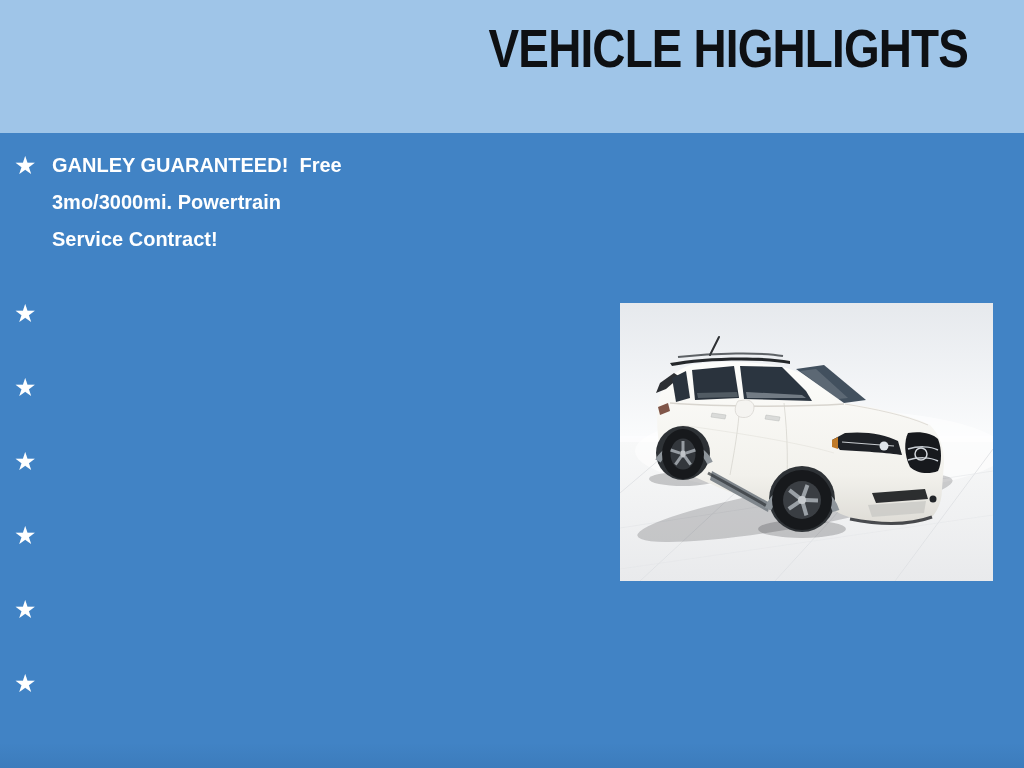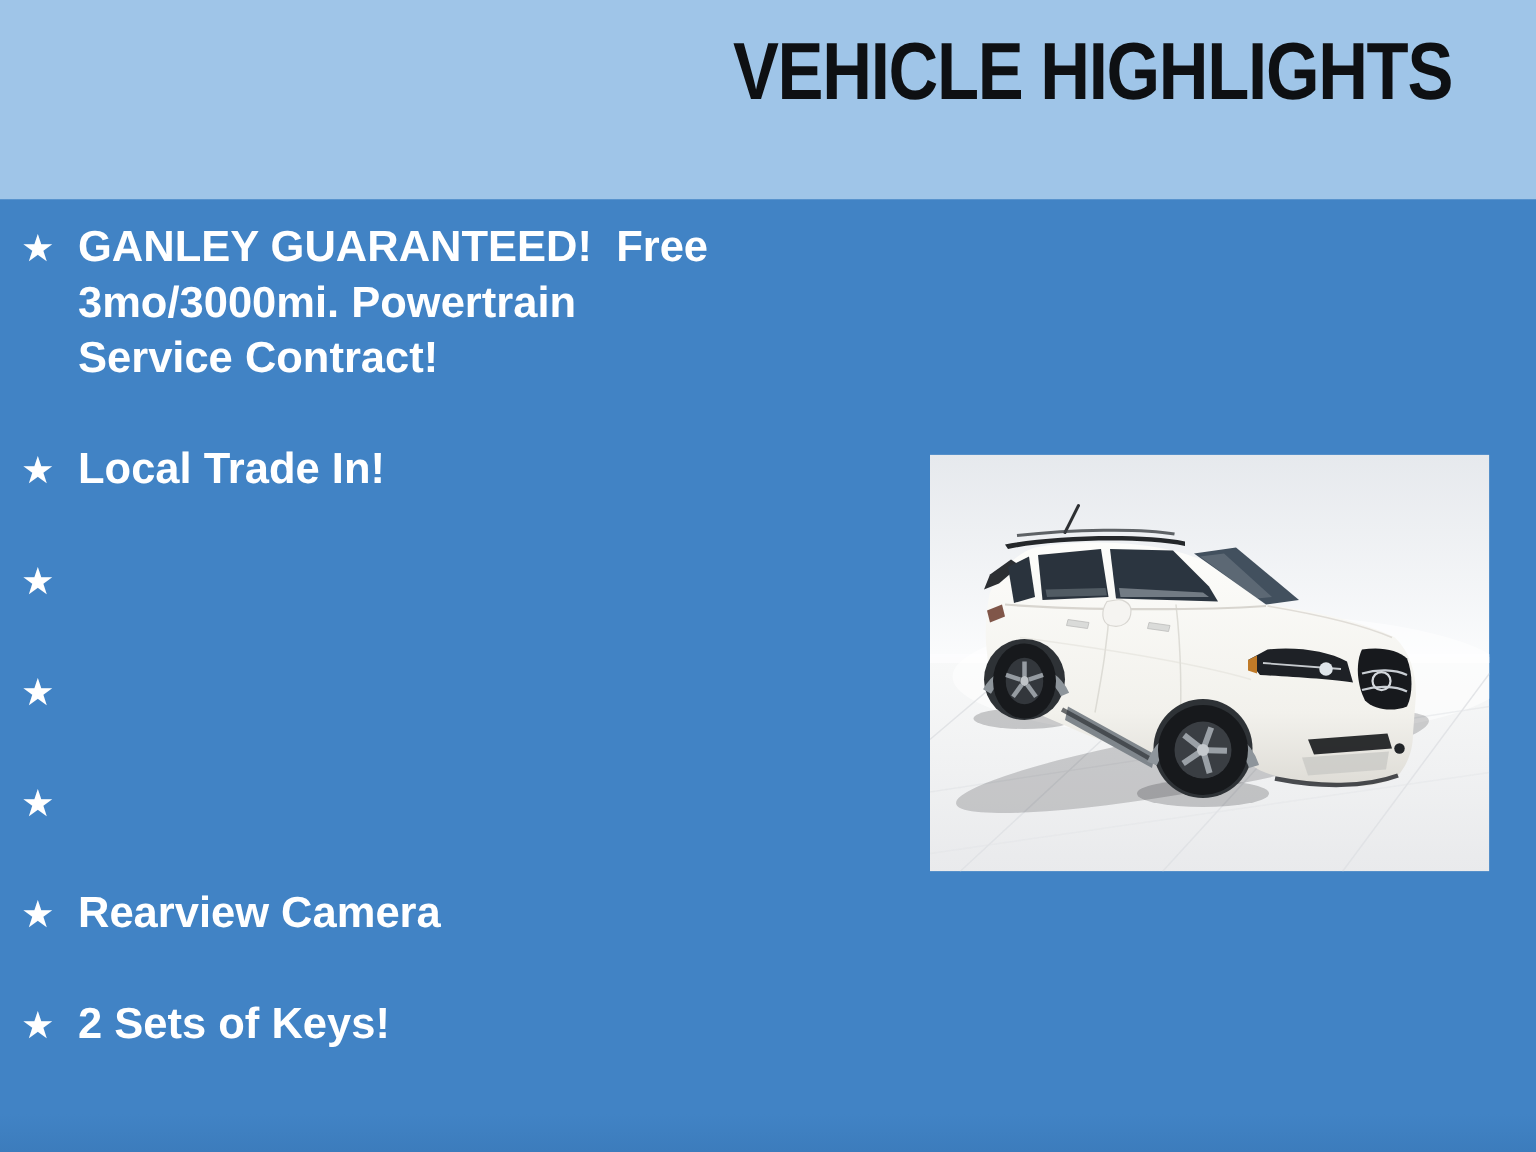--- a/index.html
+++ b/index.html
@@ -13,21 +13,21 @@
     display:inline-block;font-weight:700;font-size:54px;letter-spacing:-1px;
     color:#0e1013;transform:scaleX(0.85);transform-origin:100% 50%;white-space:nowrap;
   }
 
   
   .content{position:absolute;top:133px;left:0;width:1024px;height:635px;
     background:linear-gradient(#4183c5 0 96%, #3c7cbc 100%);}
   ul.highlights{list-style:none;margin:0;padding:14px 0 0 14px;}
   ul.highlights li{display:grid;grid-template-columns:38px auto;align-items:start;margin:0 0 37px 0;}
   .star{font-family:"DejaVu Sans",sans-serif;font-size:25px;line-height:37px;color:#ffffff;}
-  .txt{font-weight:700;font-size:29px;line-height:37px;color:#ffffff;white-space:pre-wrap;max-width:500px;}
+  .txt{font-weight:700;font-size:20px;line-height:37px;color:#ffffff;white-space:pre-wrap;max-width:500px;}
 
   
   figure.photo{position:absolute;left:620px;top:170px;width:373px;height:278px;margin:0;overflow:hidden;}
   figure.photo svg{display:block;}
 </style>
 </head>
 <body>
 
 <div class="page">
 
@@ -39,38 +39,35 @@
 
     <ul class="highlights">
       <li>
         <span class="star">★</span>
         <span class="txt">GANLEY GUARANTEED!  Free
 3mo/3000mi. Powertrain
 Service Contract!</span>
       </li>
       <li>
         <span class="star">★</span>
-        <span class="txt">Local Trade In!</span>
-      </li>
-      <li>
-        <span class="star">★</span>
-      </li>
-      <li>
-        <span class="star">★</span>
-      </li>
-      <li>
-        <span class="star">★</span>
-      </li>
-      <li>
-        <span class="star">★</span>
-        <span class="txt">Rearview Camera</span>
-      </li>
-      <li>
-        <span class="star">★</span>
-        <span class="txt">2 Sets of Keys!</span>
+      </li>
+      <li>
+        <span class="star">★</span>
+      </li>
+      <li>
+        <span class="star">★</span>
+      </li>
+      <li>
+        <span class="star">★</span>
+      </li>
+      <li>
+        <span class="star">★</span>
+      </li>
+      <li>
+        <span class="star">★</span>
       </li>
     </ul>
 
     <figure class="photo">
       <svg width="373" height="278" viewBox="0 0 373 278" xmlns="http://www.w3.org/2000/svg">
         <defs>
           <linearGradient id="wallGrad" x1="0" y1="0" x2="0" y2="1">
             <stop offset="0" stop-color="#e6e9ed"></stop>
             <stop offset="1" stop-color="#fbfcfd"></stop>
           </linearGradient>

